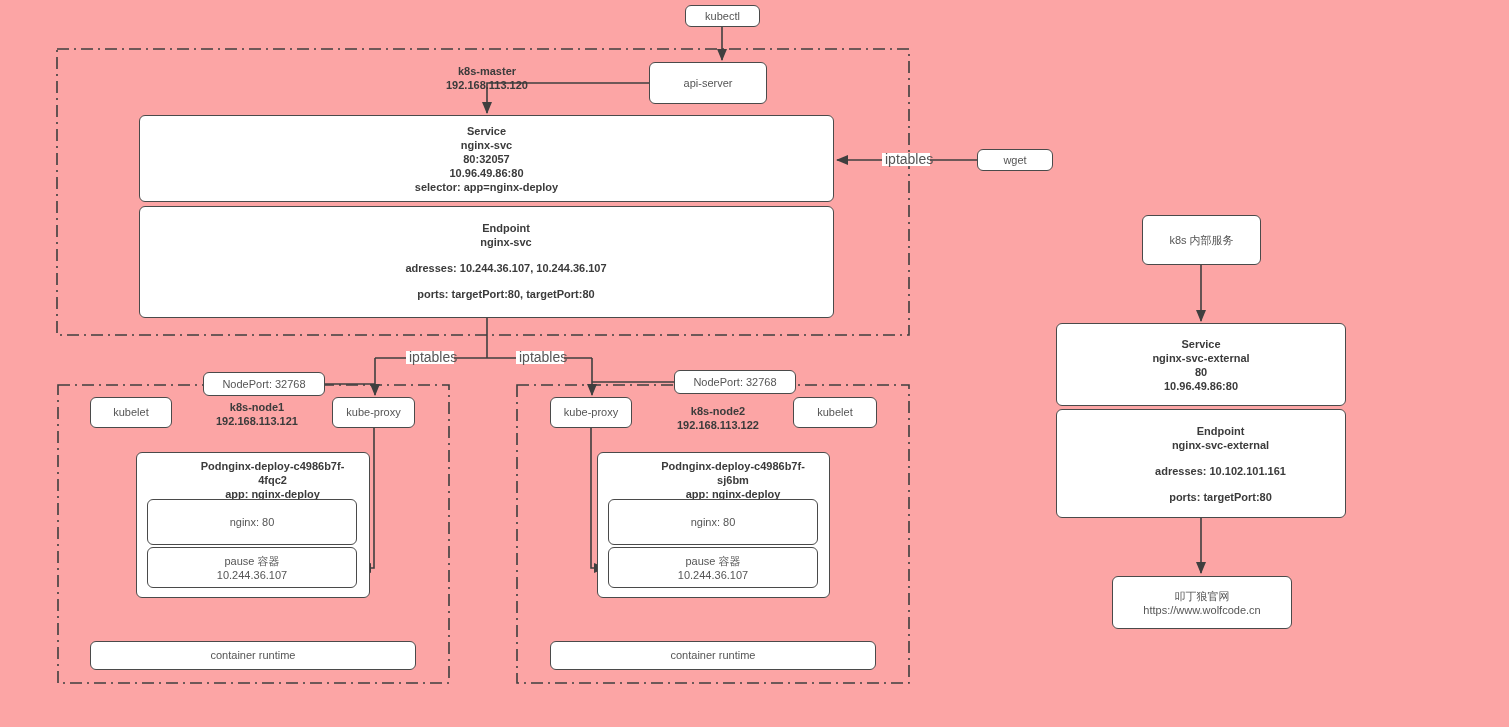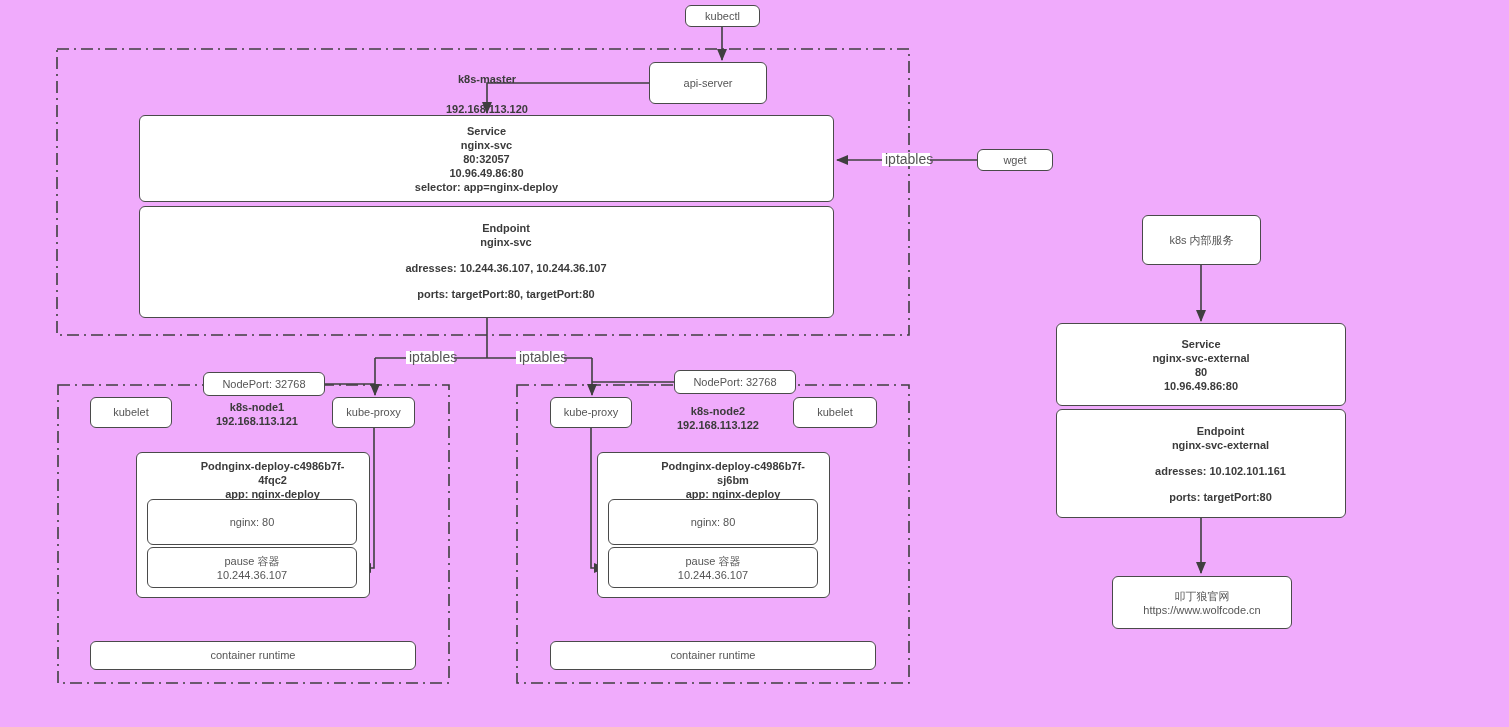--- a/index.html
+++ b/index.html
@@ -1,17 +1,17 @@
 <!DOCTYPE html>
 <html><head>
 <meta charset="utf-8">
 <style>
   html,body{margin:0;padding:0;background:#fff;}
   .canvas{
-    position:relative;width:1509px;height:727px;background:#f0abfc;overflow:hidden;
+    position:relative;width:1509px;height:727px;background:#fca5a5;overflow:hidden;
     font-family:"Liberation Sans", sans-serif;color:#3f3f3f;
   }
   svg.wires{position:absolute;left:0;top:0;z-index:1;}
   .box{
     position:absolute;z-index:2;background:#fff;border:1.6px solid #4a4a4a;border-radius:6px;
     box-sizing:border-box;display:flex;flex-direction:column;align-items:center;justify-content:center;
     font-size:11px;line-height:13px;text-align:center;color:#555;
   }
   .box.topalign{justify-content:flex-start;padding-left:39px;}
   .txt{
@@ -58,21 +58,21 @@
       <path d="M591,428 L591,568 L605,568" marker-end="url(#arr)"></path>
       <path d="M1201,265 L1201,321" marker-end="url(#arr)"></path>
       <path d="M1201,518 L1201,573" marker-end="url(#arr)"></path>
     </g>
   </svg>
 
   <div class="box" style="left:685px;top:5px;width:75px;height:22px;">
     <span>kubectl</span>
   </div>
 
-  <div class="txt bold" style="left:387px;top:72px;width:200px;gap:16px;">
+  <div class="txt bold" style="left:387px;top:64px;width:200px;">
     <span class="ln">k8s-master</span>
     <span class="ln">192.168.113.120</span>
   </div>
 
   <div class="box" style="left:649px;top:62px;width:118px;height:42px;">
     <span>api-server</span>
   </div>
 
   <div class="box bold" style="left:139px;top:115px;width:695px;height:87px;">
     <span class="ln">Service</span>

